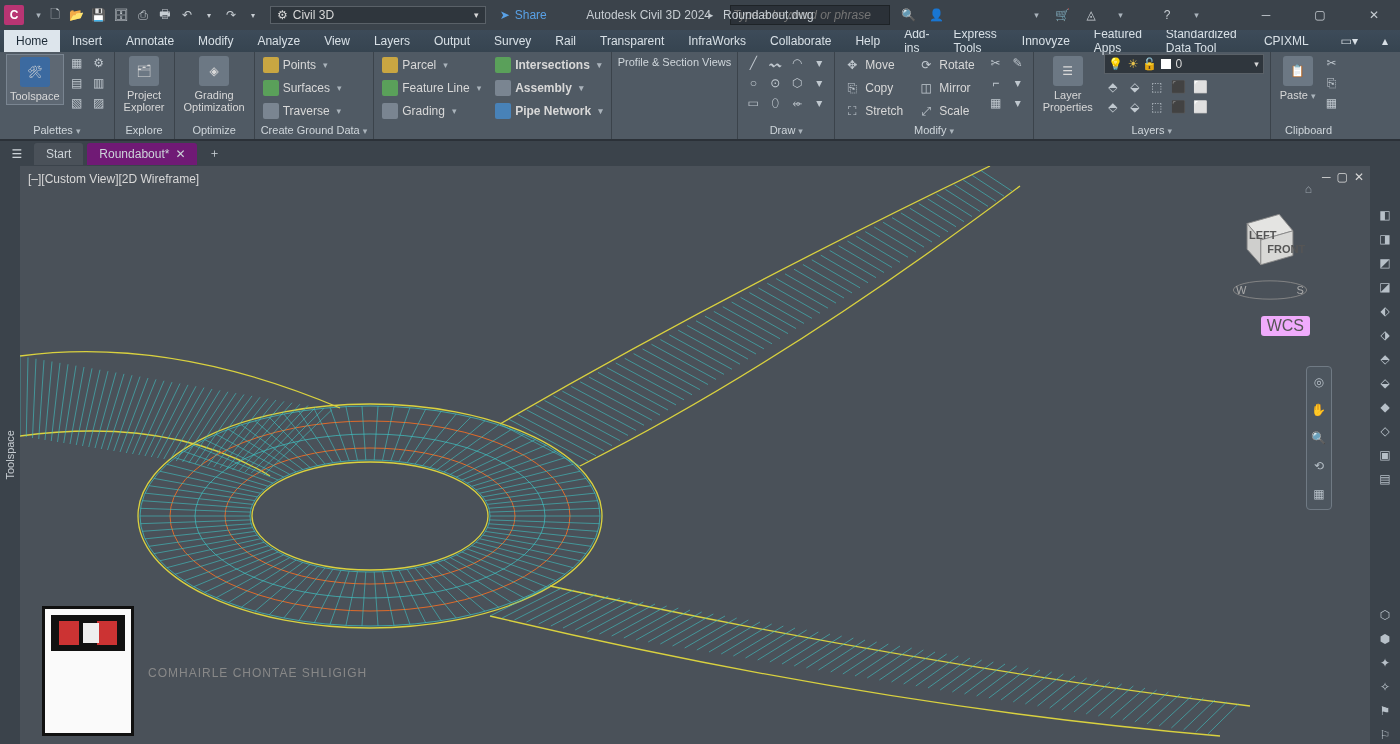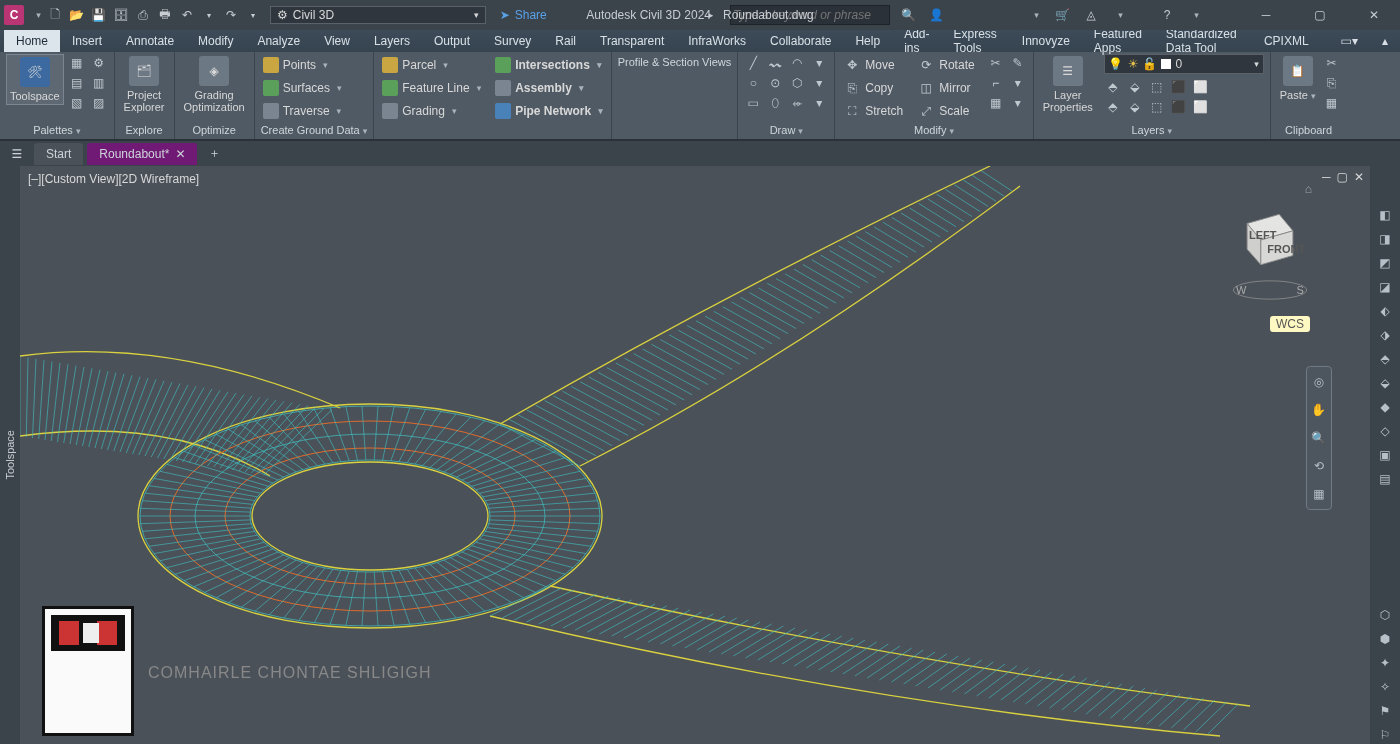--- a/index.html
+++ b/index.html
@@ -38,28 +38,28 @@
 .tab.active { background:#701a75; }
 .hamb { width:26px; height:26px; display:flex; align-items:center; justify-content:center; cursor:pointer; color:#cdd4d9;}
 .viewport { position:absolute; top:166px; left:20px; right:30px; bottom:0; background:#4a5159; }
 .vp-label { position:absolute; top:6px; left:8px; font-size:12px; color:#d8d8d8; background:rgba(0,0,0,0); }
 .vp-ctrls { position:absolute; top:4px; right:6px; display:flex; gap:6px; color:#d8d8d8; }
 .left-rail { position:absolute; top:166px; left:0; width:20px; bottom:0; background:#3b434b; display:flex; align-items:center; justify-content:center; }
 .left-rail span { writing-mode:vertical-rl; transform:rotate(180deg); font-size:11px; color:#c7cdd2; }
 .right-rail { position:absolute; top:166px; right:0; width:30px; bottom:0; background:#3b434b; display:flex; flex-direction:column; align-items:center; gap:6px; padding-top:40px;}
 .r-icon { width:18px; height:18px; color:#b7c0c8; cursor:pointer; display:flex; align-items:center; justify-content:center;}
 .navcube { position:absolute; top:30px; right:50px; width:100px; height:110px; display:flex; flex-direction:column; align-items:center; }
-.wcs { position:absolute; top:150px; right:60px; background:#fef9c3; color:#555; font-size:12px; padding:1px 6px; border-radius:3px;}
+.wcs { position:absolute; top:150px; right:60px; background:#f0abfc; color:#555; font-size:16px; padding:1px 6px; border-radius:3px;}
 .home-ico { position:absolute; top:16px; right:58px; color:#9aa3ab; cursor:pointer;}
 .navbar { position:absolute; top:200px; right:38px; width:26px; background:rgba(80,90,100,.6); border:1px solid #707a84; border-radius:4px; display:flex; flex-direction:column; align-items:center; padding:6px 0; gap:10px;}
 .watermark { position:absolute; left:22px; bottom:8px; display:flex; align-items:center; gap:14px; }
 .crest { width:92px; height:130px; border:3px solid #111; background:#fafafa; position:relative; }
 .wm-txt .l1 { font-size:46px; font-weight:600; color:#111; letter-spacing:4px; line-height:42px;}
 .wm-txt .l2 { font-size:18px; color:#222; letter-spacing:2px; margin-top:2px;}
-.wm-txt .l3 { font-size:16px; color:#888; letter-spacing:1px; margin-top:4px;}
+.wm-txt .l3 { font-size:12px; color:#888; letter-spacing:1px; margin-top:4px;}
 svg.canvas { position:absolute; inset:0; width:100%; height:100%; }
 </style>
 </head>
 <body>
 
 <div class="titlebar">
   <div class="logo">C</div>
   <span class="qat-btn dd-arrow"></span>
   <div class="qat">
     <span class="qat-btn">🗋</span>

